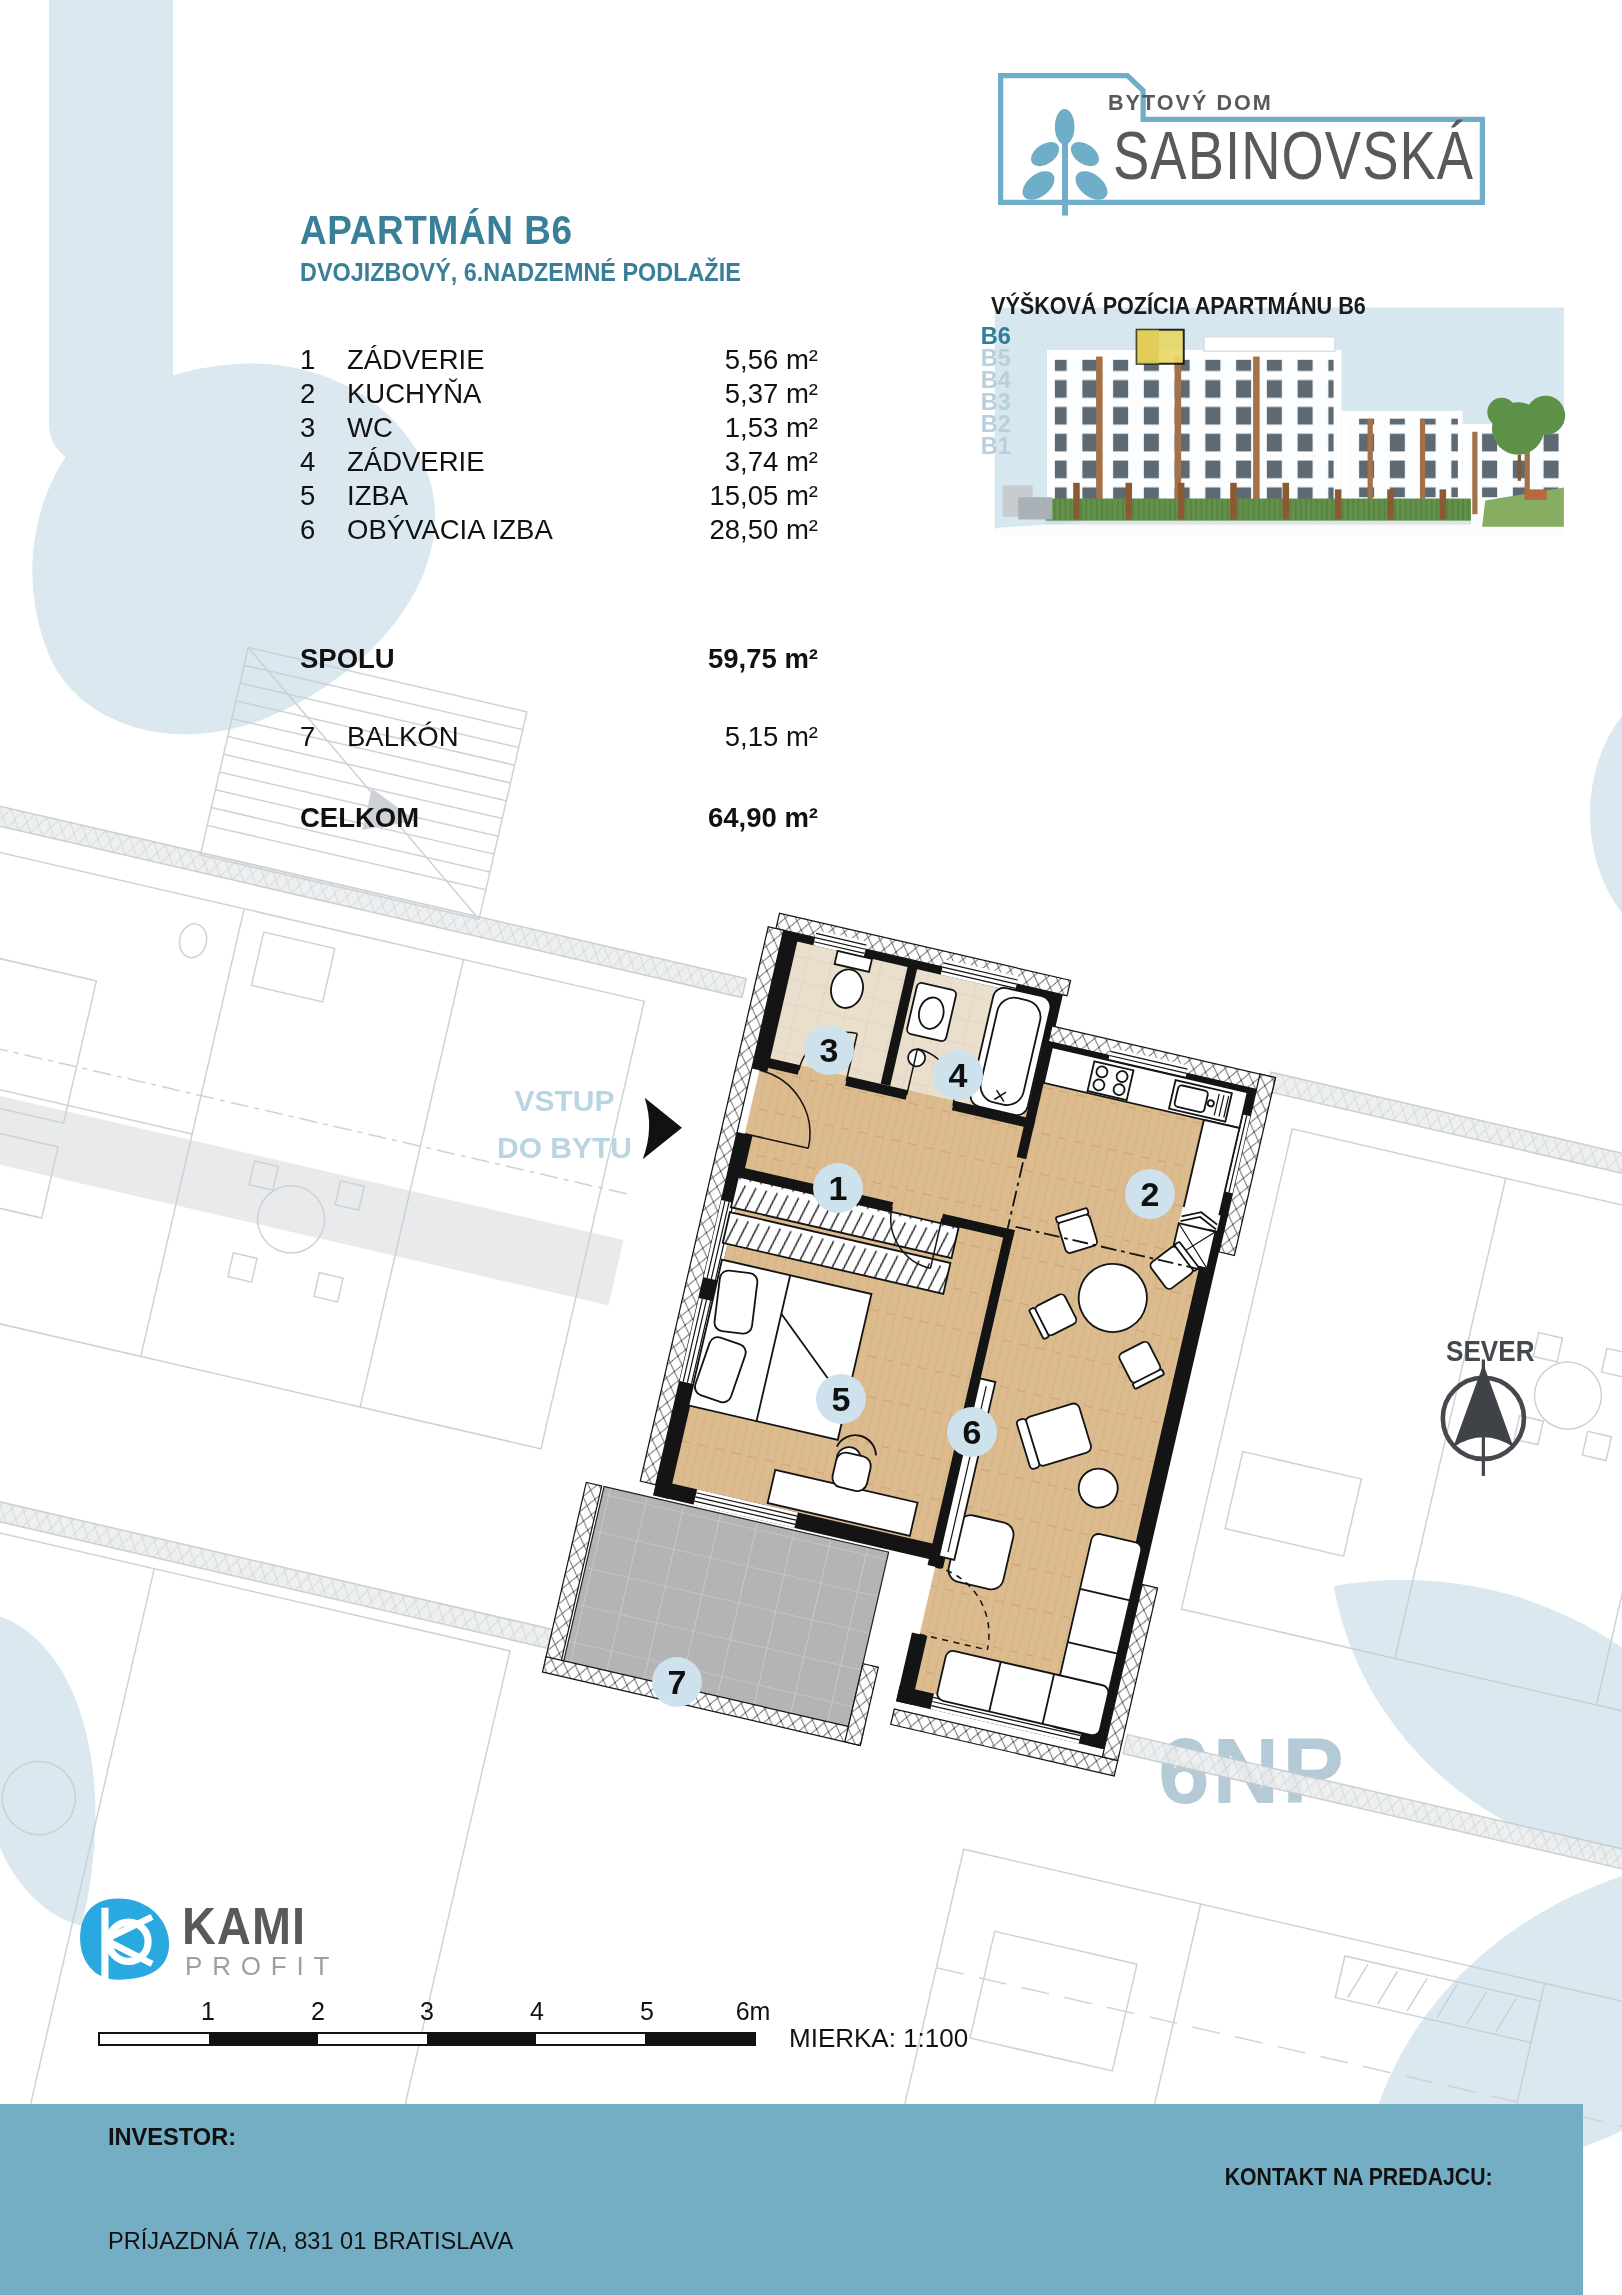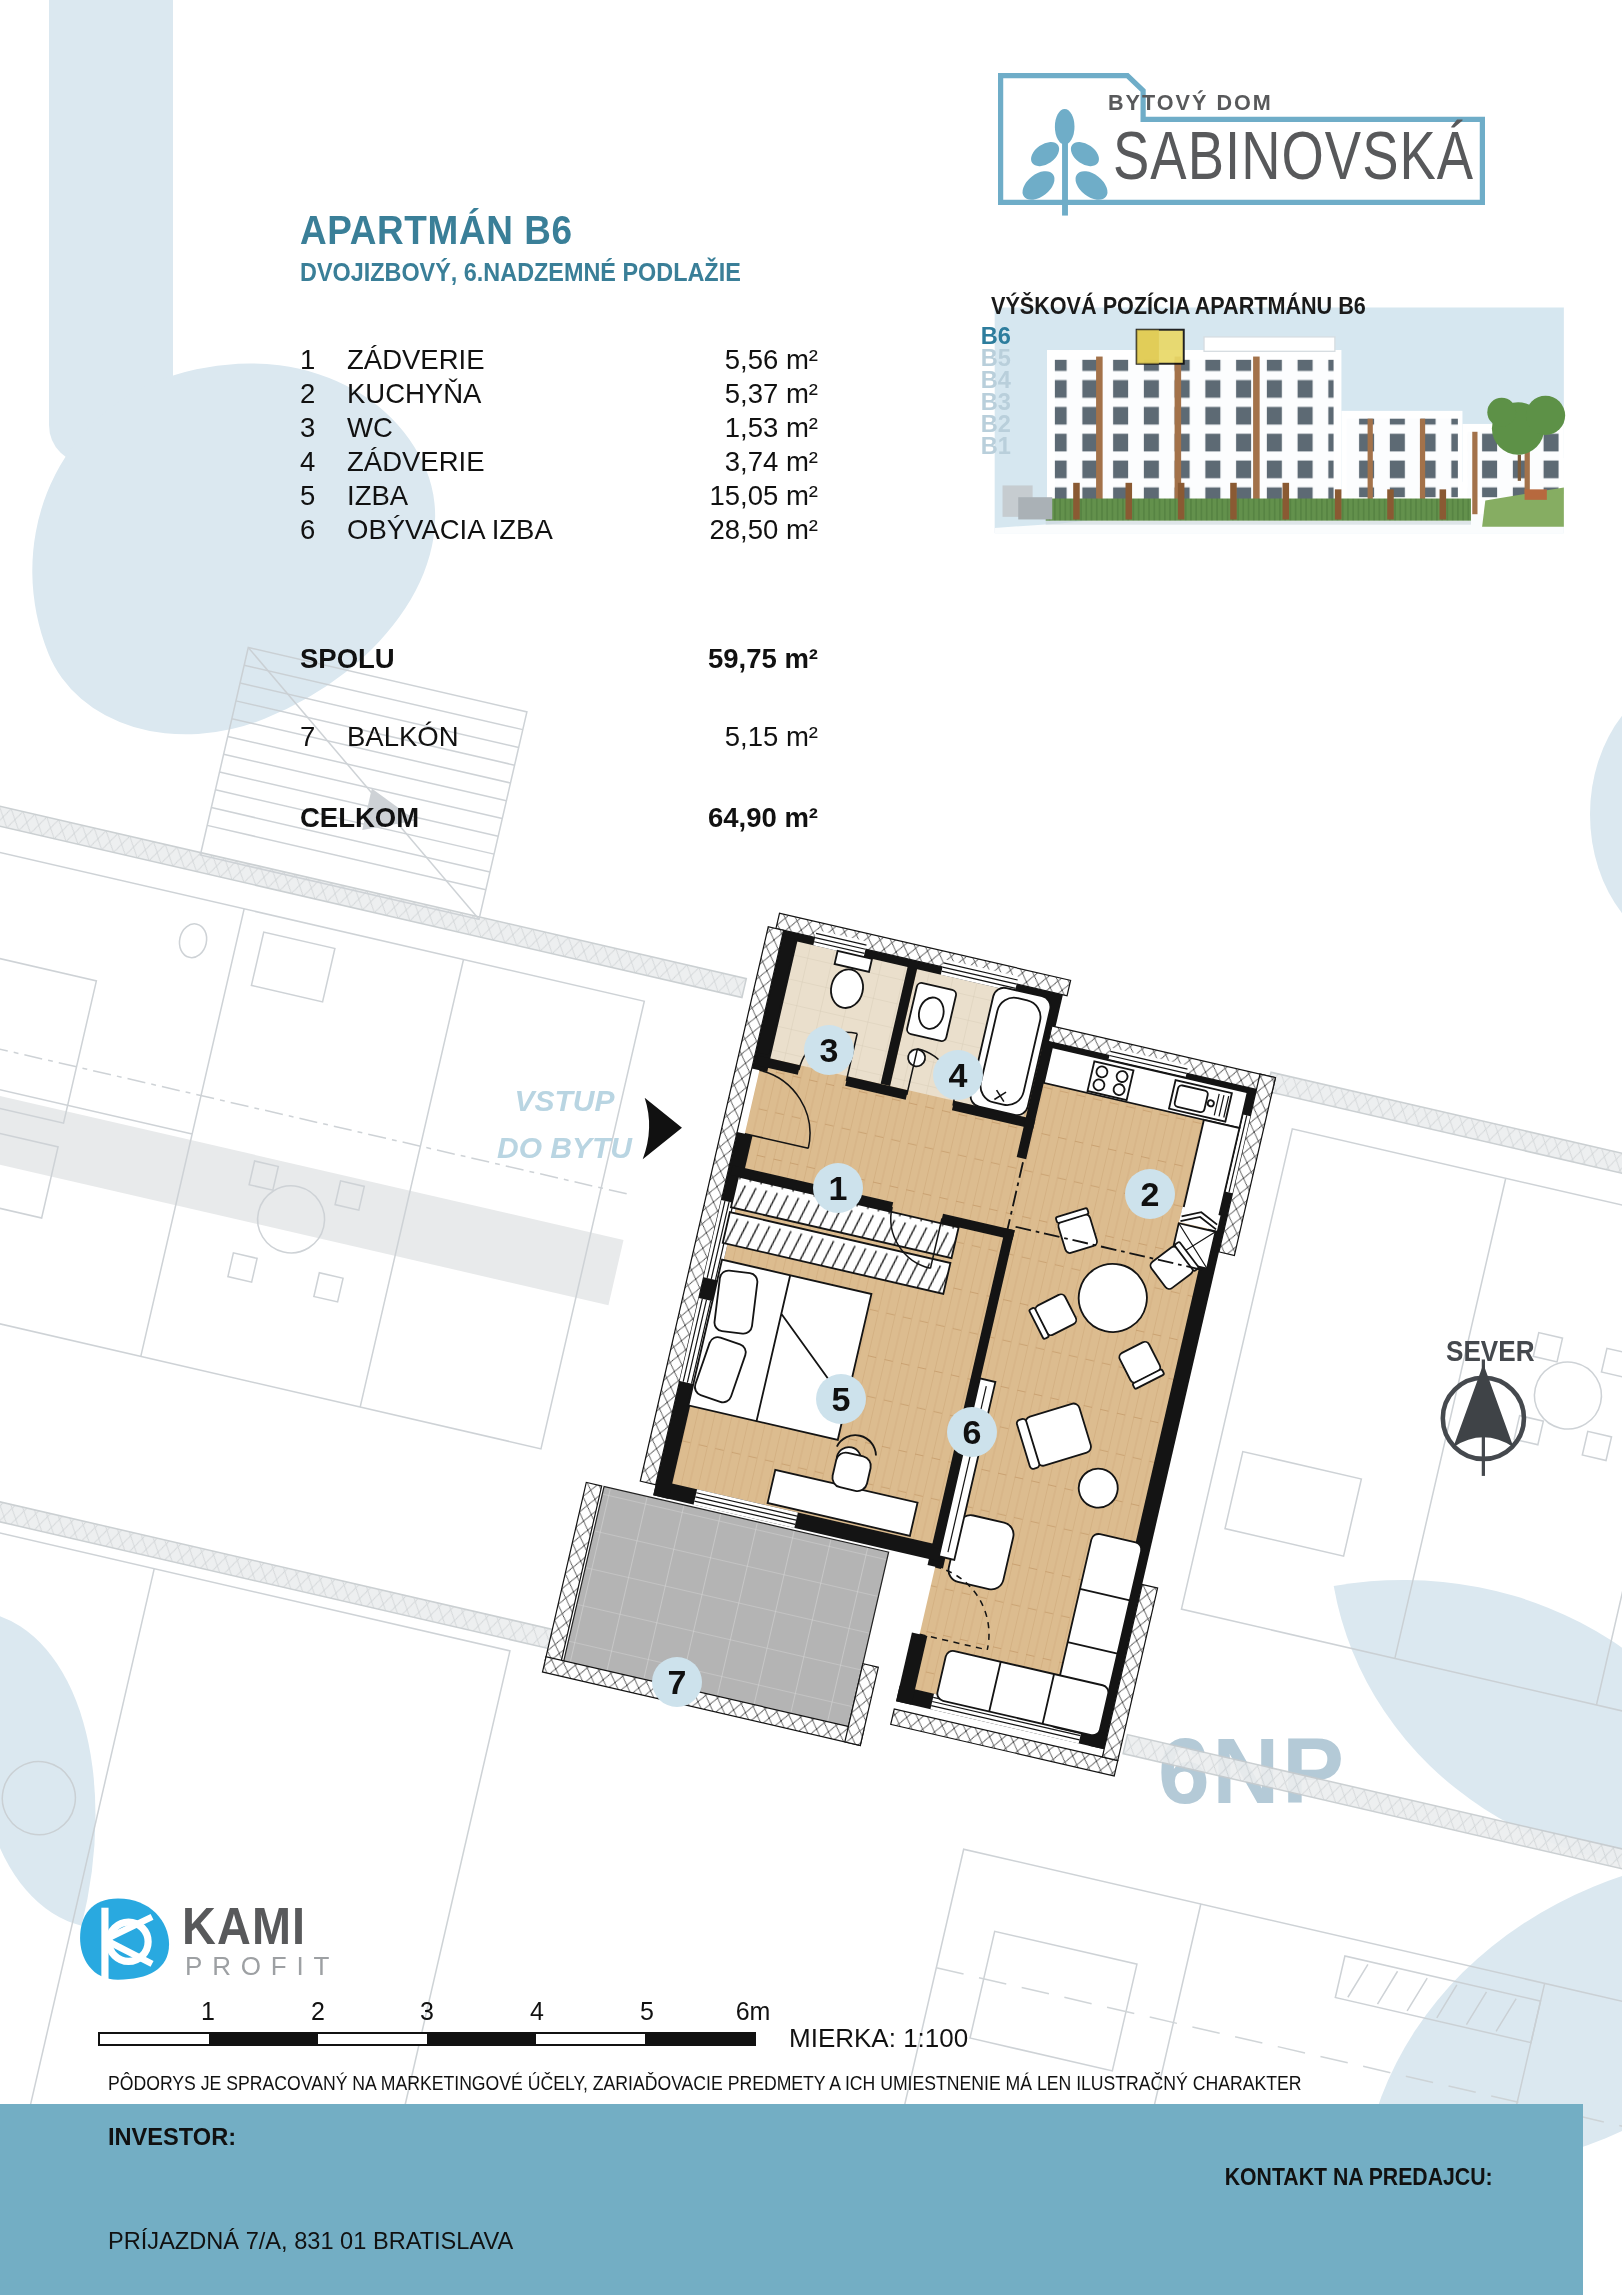--- a/index.html
+++ b/index.html
@@ -28,21 +28,21 @@
   .logo-top{position:absolute;left:110px;top:17px;font-size:21.6px;font-weight:bold;color:#58595b;letter-spacing:2px;}
   .logo-name{position:absolute;left:115px;top:43px;font-size:68px;color:#58595b;letter-spacing:1.3px;
              transform:scaleX(.8);transform-origin:0 0;}
 
   .elev-title{left:991px;top:292px;font-size:24px;font-weight:bold;color:#1a1a1a;}
   .elev-floors{position:absolute;left:948px;top:325px;width:63px;text-align:right;z-index:3;}
   .elev-floors div{font-size:23.6px;font-weight:bold;line-height:22px;color:#b9cfdb;}
   .elev-floors div.active{color:#2d7d9d;}
 
   .vstup{left:496px;top:1077px;width:137px;text-align:center;font-size:30px;font-weight:bold;
-         color:#b9d5e2;line-height:47px;font-style:italic;}
+         color:#b9d5e2;line-height:47px;}
   .np{left:1158px;top:1718px;font-size:93px;font-weight:bold;color:#b4cad7;z-index:1;letter-spacing:2.6px;}
   .sever{left:1430px;top:1335px;width:107px;text-align:left;font-size:29px;font-weight:bold;color:#45494e;margin-left:16px;}
 
   .marker{position:absolute;width:50px;height:50px;border-radius:50%;background:#cde2ec;z-index:3;
           text-align:center;line-height:50px;font-size:34px;font-weight:bold;color:#101010;}
 
   .brand-name{left:182px;top:1896px;font-size:52px;font-weight:bold;color:#58595b;letter-spacing:1.3px;}
   .brand-sub{left:185px;top:1951px;font-size:26px;color:#9da0a3;letter-spacing:9.8px;}
 
   .sc-label{position:absolute;transform:translateX(-50%);font-size:25px;color:#111;}
@@ -487,21 +487,20 @@
   <div class="scalebar">
     <div></div>
       <div></div>
       <div></div>
       <div></div>
       <div></div>
       <div></div>
   </div>
   <div class="txt mierka">MIERKA: 1:100</div>
 
-  <div class="txt disclaimer"><span class="cond">PÔDORYS JE SPRACOVANÝ NA MARKETINGOVÉ ÚČELY, ZARIAĎOVACIE PREDMETY A ICH UMIESTNENIE MÁ LEN ILUSTRAČNÝ CHARAKTER</span></div>
 
   <div class="footer">
     <div class="f-inv-label">INVESTOR:</div>
     <div class="f-addr">PRÍJAZDNÁ 7/A, 831 01 BRATISLAVA</div>
     <div class="f-contact"><span class="cond-r">KONTAKT NA PREDAJCU:</span></div>
   </div>
 
 </div>
 
 

